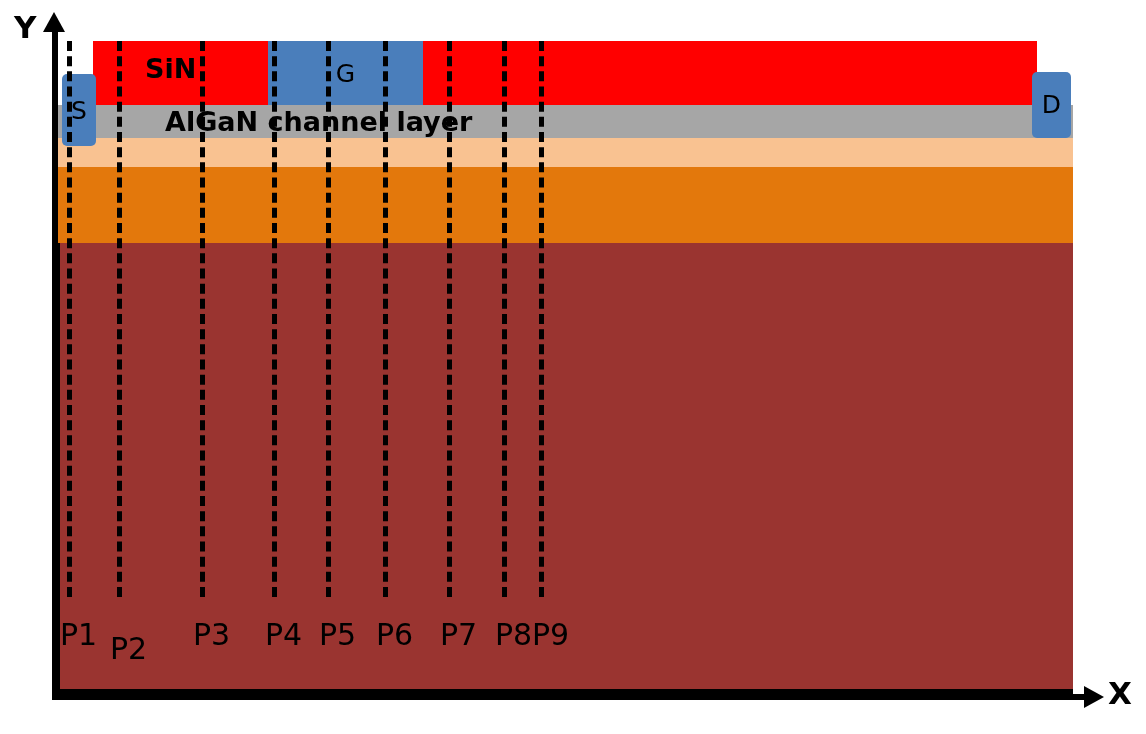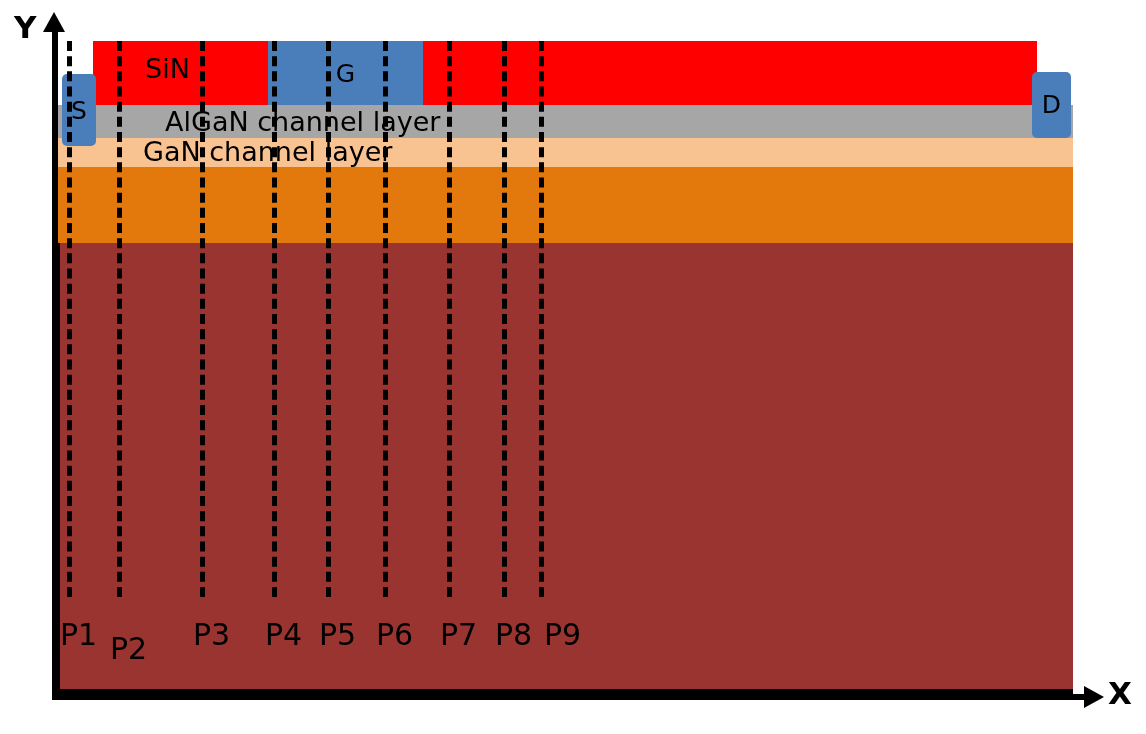--- a/index.html
+++ b/index.html
@@ -39,21 +39,21 @@
     pointer-events:none;
   }
   
   .probe{
     position:absolute;top:41px;height:556px;
     border-left:5px dashed #000;
   }
   
   .caption{
     position:absolute;color:#000;
-    font-size:27px;line-height:1;white-space:nowrap;
+    font-size:27px;line-height:1;white-space:nowrap;font-weight:bold;
   }
   #cap-sin{left:145px;top:55px;}
   #cap-barrier{left:165px;top:108px;}
   #cap-channel{left:143px;top:138px;}
   #cap-buffer{left:145px;top:192px;}
   #cap-substrate{left:197px;top:452px;}
   
   .plabel{
     position:absolute;top:620px;color:#000;
     font-size:30px;line-height:1;
@@ -118,32 +118,31 @@
       <div class="probe" style="left: 383px;"></div>
       <div class="probe" style="left: 447px;"></div>
       <div class="probe" style="left: 502px;"></div>
       <div class="probe" style="left: 539px;"></div>
     </div>
 
   <div class="layer" id="outline"></div>
 
   <div class="caption" id="cap-sin">SiN</div>
   <div class="caption" id="cap-barrier">AlGaN channel layer</div>
-  <div class="caption" id="cap-channel">GaN channel layer</div>
 
   <div id="probe-labels">
       <div class="plabel" style="left: 60px;">P1</div>
       <div class="plabel" style="left: 110px; margin-top: 14px;">P2</div>
       <div class="plabel" style="left: 193px;">P3</div>
       <div class="plabel" style="left: 265px;">P4</div>
       <div class="plabel" style="left: 319px;">P5</div>
       <div class="plabel" style="left: 376px; text-align: center;">P6</div>
       <div class="plabel" style="left: 440px;">P7</div>
       <div class="plabel" style="left: 495px;">P8</div>
-      <div class="plabel" style="left: 544px;">P9</div>
+      <div class="plabel" style="left: 532px;">P9</div>
     </div>
 
   <div id="yaxis"></div>
   <div id="yarrow"></div>
   <div id="xaxis"></div>
   <div id="xarrow"></div>
   <div class="axis-label" id="ylab">Y</div>
   <div class="axis-label" id="xlab">X</div>
 
 </div>

